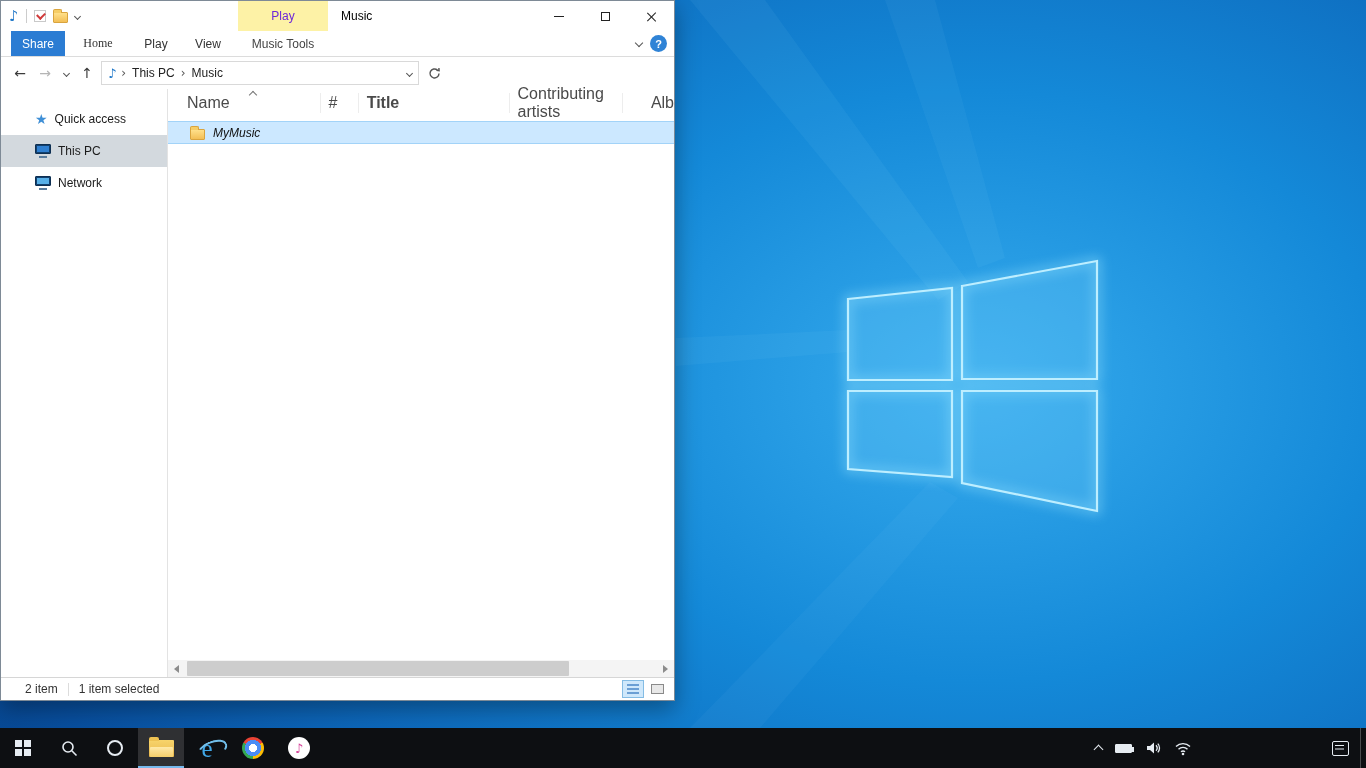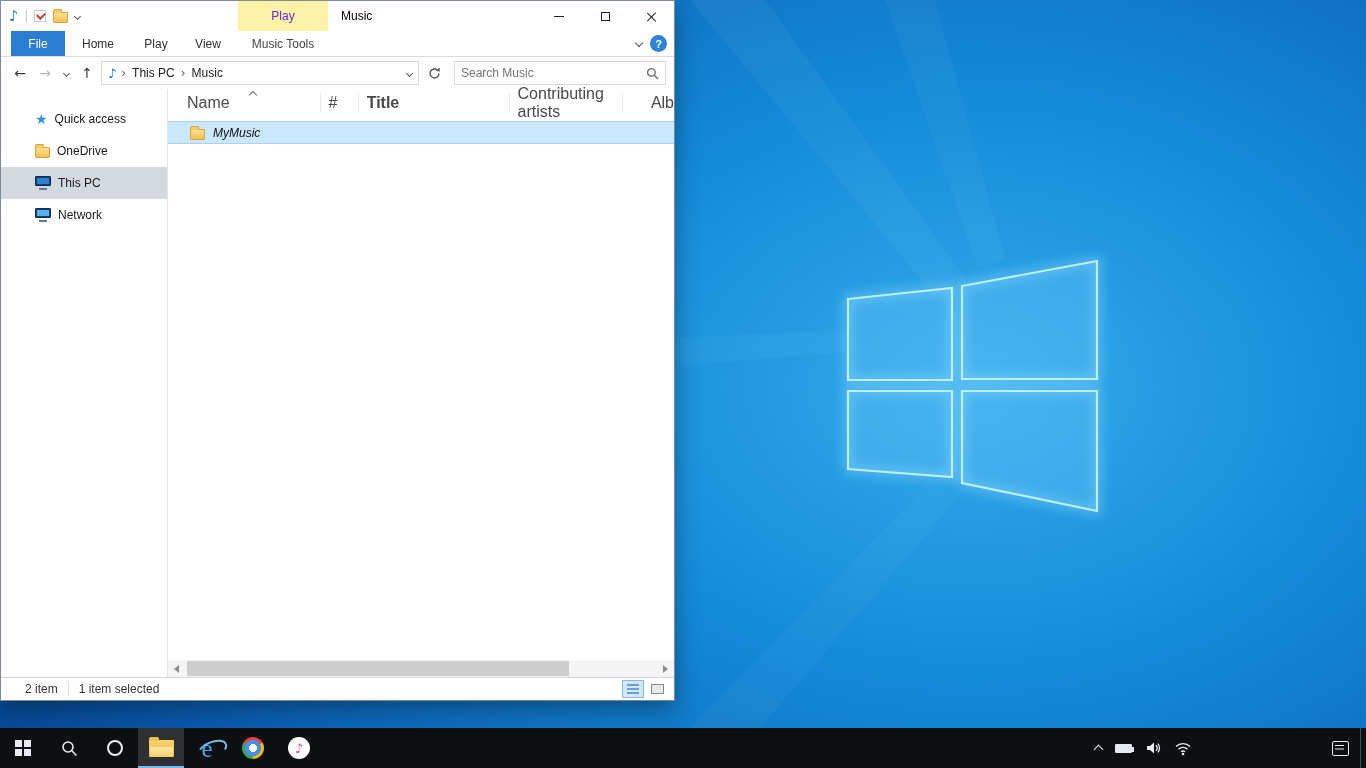--- a/index.html
+++ b/index.html
@@ -39,21 +39,21 @@
   .max-glyph{width:9px;height:9px;border:1px solid #222;}
   .close-glyph{position:relative;width:11px;height:11px;}
   .close-glyph::before,.close-glyph::after{content:"";position:absolute;left:5px;top:0;width:1.4px;height:12px;background:#222;}
   .close-glyph::before{transform:rotate(45deg);}
   .close-glyph::after{transform:rotate(-45deg);}
 
   
   .tabrow{height:26px;flex:0 0 auto;display:flex;align-items:stretch;border-bottom:1px solid #dcdcdc;position:relative;}
   .tab{display:flex;align-items:center;justify-content:center;font-size:12px;color:#333;}
   .tab-file{width:54px;margin-left:10px;background:#2b7cd3;color:#fff;}
-  .tab-home{width:50px;margin-left:8px;}
+  .tab-home{width:50px;margin-left:8px;font-family:Liberation Serif, serif;}
   .tab-share{width:54px;margin-left:6px;}
   .tab-view{width:50px;}
   .tab-mtools{position:absolute;left:237px;top:0;width:90px;height:26px;color:#444;}
   .ribbon-caret{position:absolute;right:32px;top:9px;}
   .help-btn{position:absolute;right:7px;top:4px;width:17px;height:17px;border-radius:50%;background:#2f83d6;
     color:#fff;font-size:11px;font-weight:bold;display:flex;align-items:center;justify-content:center;}
 
   
   .navrow{height:32px;flex:0 0 auto;display:flex;align-items:center;padding:0 8px;gap:3px;background:#fff;}
   .nav-btn{width:22px;height:22px;display:flex;align-items:center;justify-content:center;font-size:14px;}
@@ -190,21 +190,21 @@
       <div class="cap-btn">
           <span class="max-glyph"></span>
         </div>
       <div class="cap-btn">
           <span class="close-glyph"></span>
         </div>
     </div>
   </div>
 
   <div class="tabrow">
-    <div class="tab tab-file">File</div>
+    <div class="tab tab-file">Share</div>
     <div class="tab tab-home">Home</div>
     <div class="tab tab-share">Play</div>
     <div class="tab tab-view">View</div>
     <div class="tab tab-mtools">Music Tools</div>
     <span class="chev chev-down ribbon-caret"></span>
     <div class="help-btn">?</div>
   </div>
 
   <div class="navrow">
     <div class="nav-btn back-arrow glyph">←</div>
@@ -221,39 +221,28 @@
       <span class="crumb">Music</span>
       <span class="addr-spacer"></span>
       <span class="chev chev-down chev-sm"></span>
     </div>
     <div class="refresh-btn">
       <svg width="13" height="13" viewBox="0 0 13 13">
         <path d="M11 6.5a4.5 4.5 0 1 1-1.6-3.5" fill="none" stroke="#555" stroke-width="1.4"></path>
         <path d="M10.9 1 L11.1 3.6 L8.5 3.3" fill="none" stroke="#555" stroke-width="1.4"></path>
       </svg>
     </div>
-    <div class="search-box">
-      <input type="text" placeholder="Search Music" style="">
-      <svg width="13" height="13" viewBox="0 0 13 13">
-        <circle cx="5.4" cy="5.4" r="3.8" fill="none" stroke="#6b6b6b" stroke-width="1.4"></circle>
-        <line x1="8.3" y1="8.3" x2="12" y2="12" stroke="#6b6b6b" stroke-width="1.4"></line>
-      </svg>
-    </div>
   </div>
 
   <div class="main">
 
     <div class="sidebar">
       <div class="side-item">
         <span class="star-ico glyph">★</span>
         <span>Quick access</span>
-      </div>
-      <div class="side-item">
-        <span class="folder-ico"></span>
-        <span>OneDrive</span>
       </div>
       <div class="side-item selected">
         <span class="pc-ico">
             <span class="scr"></span>
             <span class="stand"></span>
           </span>
         <span>This PC</span>
       </div>
       <div class="side-item">
         <span class="pc-ico net-ico">

